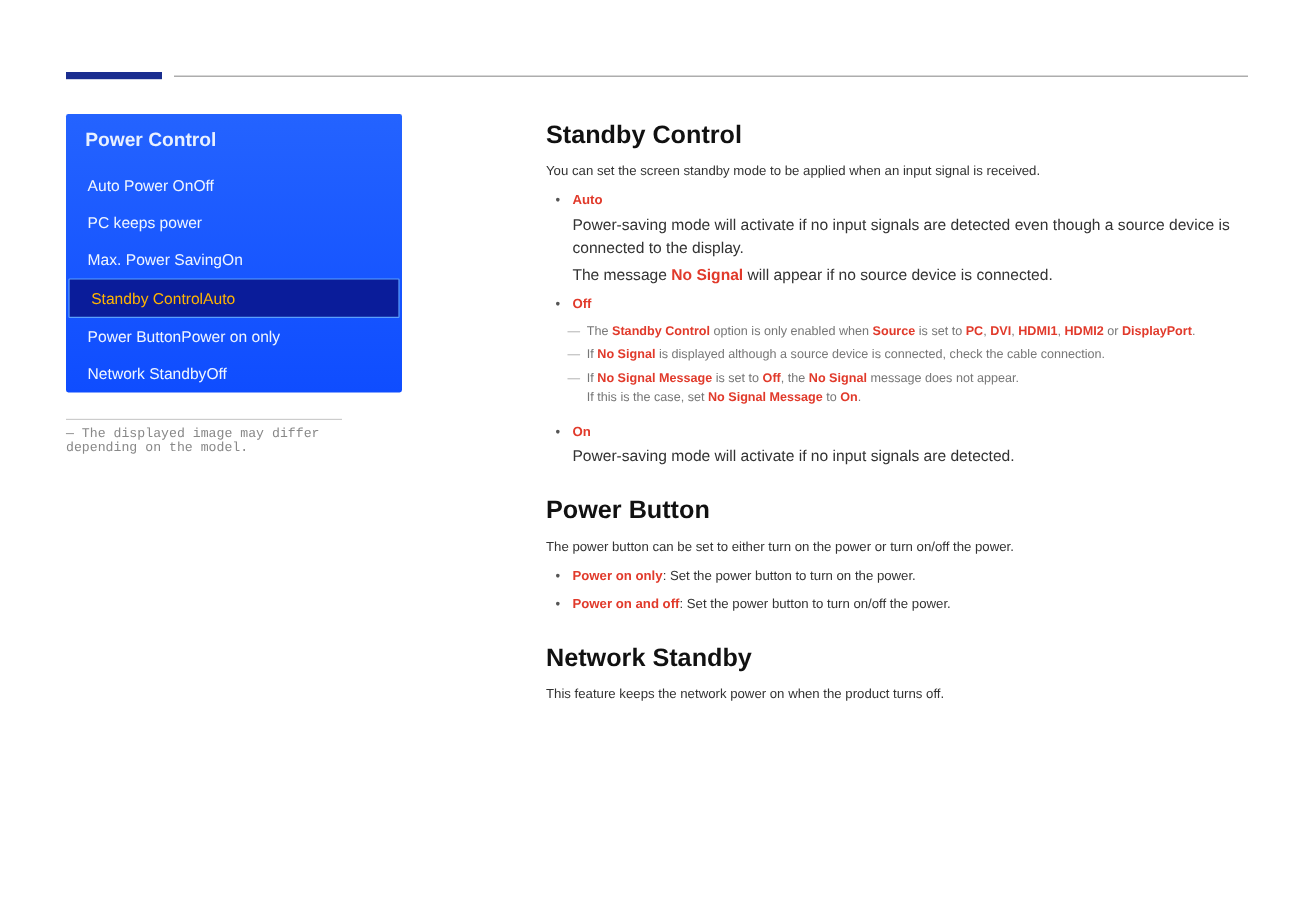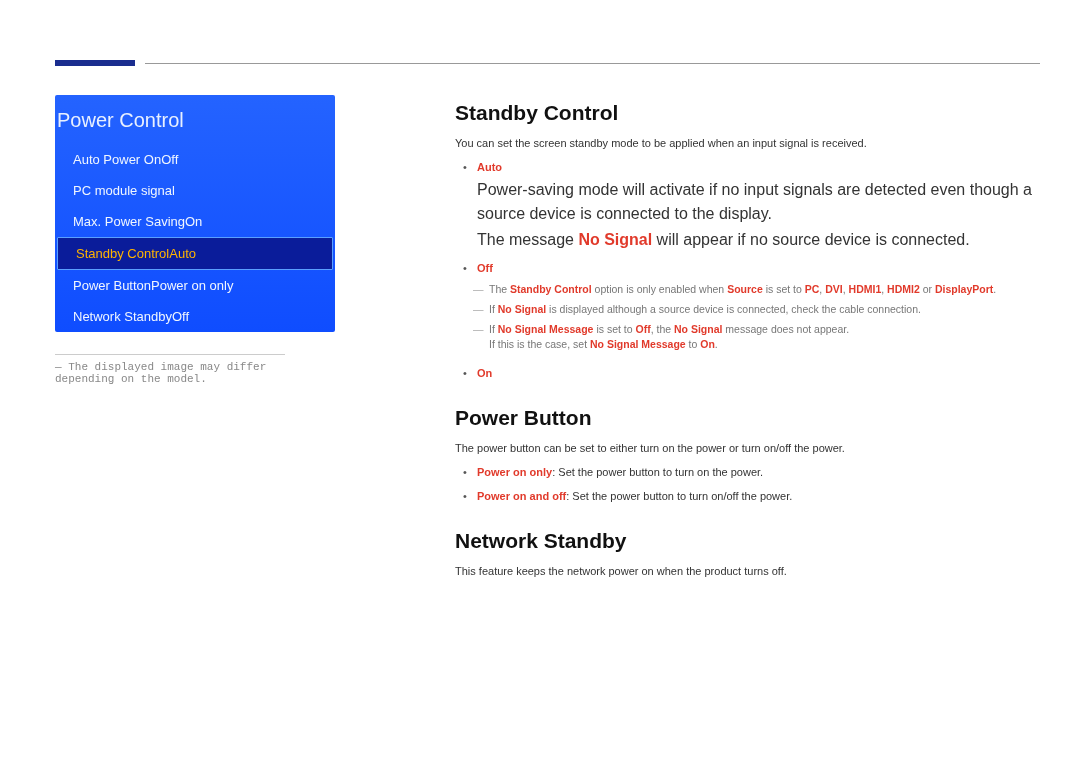--- a/index.html
+++ b/index.html
@@ -39,23 +39,23 @@
   .menu-wrap { width: 310px; flex: 0 0 310px; }
   .menu-panel {
     width: 280px;
     background: #1a5cff;
     background: linear-gradient(180deg,#2463ff 0%, #0f4dff 100%);
     color: #fff;
     border-radius: 2px;
     overflow: hidden;
   }
   .menu-title {
-    padding: 14px 16px 12px 2px;
-    font-size: 20px;
-    font-weight: 400;
+    padding: 14px 16px 12px 16px;
+    font-size: 16px;
+    font-weight: 700;
     color: #e8f0ff;
   }
   .menu-item {
     display: flex;
     padding: 8px 18px;
     font-size: 13px;
     color: #f0f6ff;
   }
   .menu-item.selected {
     background: #0a1c9a;
@@ -82,40 +82,40 @@
   .section h2 { font-size: 21px; font-weight: 700; color: #111; margin-bottom: 12px; }
   .section p.intro { font-size: 11px; color: #333; margin-bottom: 10px; }
   .section + .section { margin-top: 24px; }
   ul.bullets { list-style: none; margin-left: 4px; }
   ul.bullets > li { position: relative; padding-left: 18px; margin-bottom: 8px; line-height: 1.5; }
   ul.bullets > li::before { content: "•"; position: absolute; left: 4px; color: #555; }
   ul.sub { list-style: none; margin: 6px 0 12px -4px; }
   ul.sub > li { position: relative; padding-left: 16px; margin-bottom: 4px; line-height: 1.5; color: #777; font-size: 10.5px; }
   ul.sub > li::before { content: "―"; position: absolute; left: 0; color: #aaa; }
   .red { color: #e13a2b; font-weight: 700; }
-  .subdesc { display:block; padding-left:0; color:#333; font-size:16px; margin-top:2px;}
+  .subdesc { display:block; padding-left:0; color:#333; font-size:13px; margin-top:2px;}
 </style>
 </head>
 <body>
 
 <div class="top-accent"></div>
 <div class="top-rule"></div>
 
 <div class="page">
 
   <div class="menu-wrap">
     <div class="menu-panel">
       <div class="menu-title">Power Control</div>
 
       <div class="menu-item">
         <span>Auto Power On</span>
         <span class="val">Off</span>
       </div>
       <div class="menu-item">
-        <span>PC module signal</span>
+        <span>PC keeps power</span>
         <span class="val"></span>
       </div>
       <div class="menu-item">
         <span>Max. Power Saving</span>
         <span class="val">On</span>
       </div>
       <div class="menu-item selected">
         <span>Standby Control</span>
         <span class="val">Auto</span>
       </div>
@@ -160,20 +160,21 @@
             </li>
             <li>
               <span>If </span><span class="red">No Signal Message</span><span> is set to </span><span class="red">Off</span><span>, the </span><span class="red">No Signal</span><span> message does not appear.</span><br>
               <span>If this is the case, set </span><span class="red">No Signal Message</span><span> to </span><span class="red">On</span><span>.</span>
             </li>
           </ul>
         </li>
 
         <li>
           <span class="red">On</span>
+          <span class="subdesc">Power-saving mode will activate if no input signals are detected.</span>
         </li>
       </ul>
     </div>
 
     <div class="section">
       <h2>Power Button</h2>
       <p class="intro">The power button can be set to either turn on the power or turn on/off the power.</p>
       <ul class="bullets">
         <li>
           <span class="red">Power on only</span><span>: Set the power button to turn on the power.</span>

